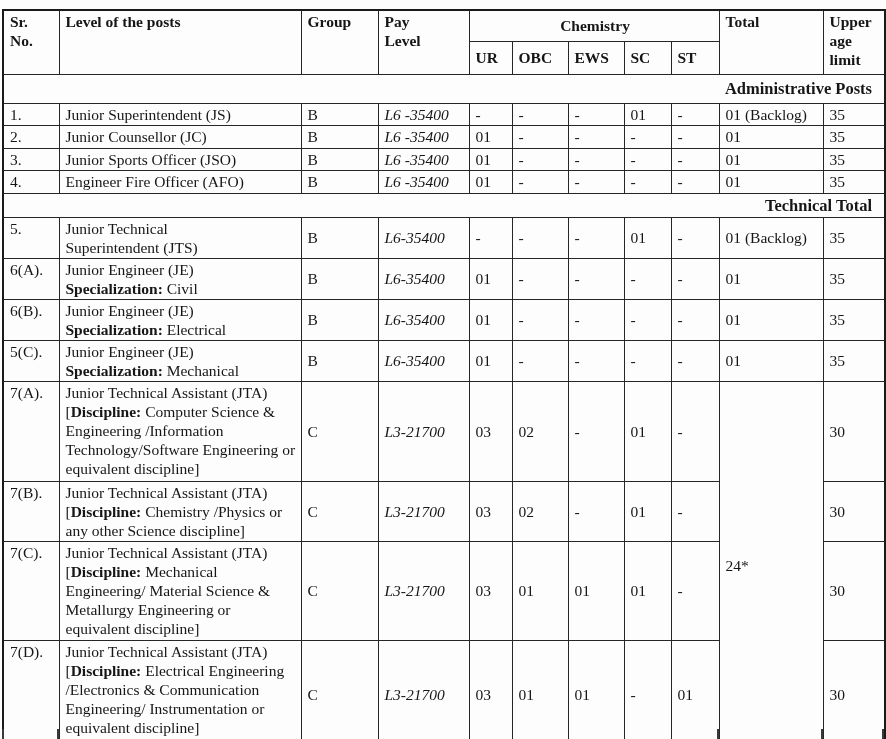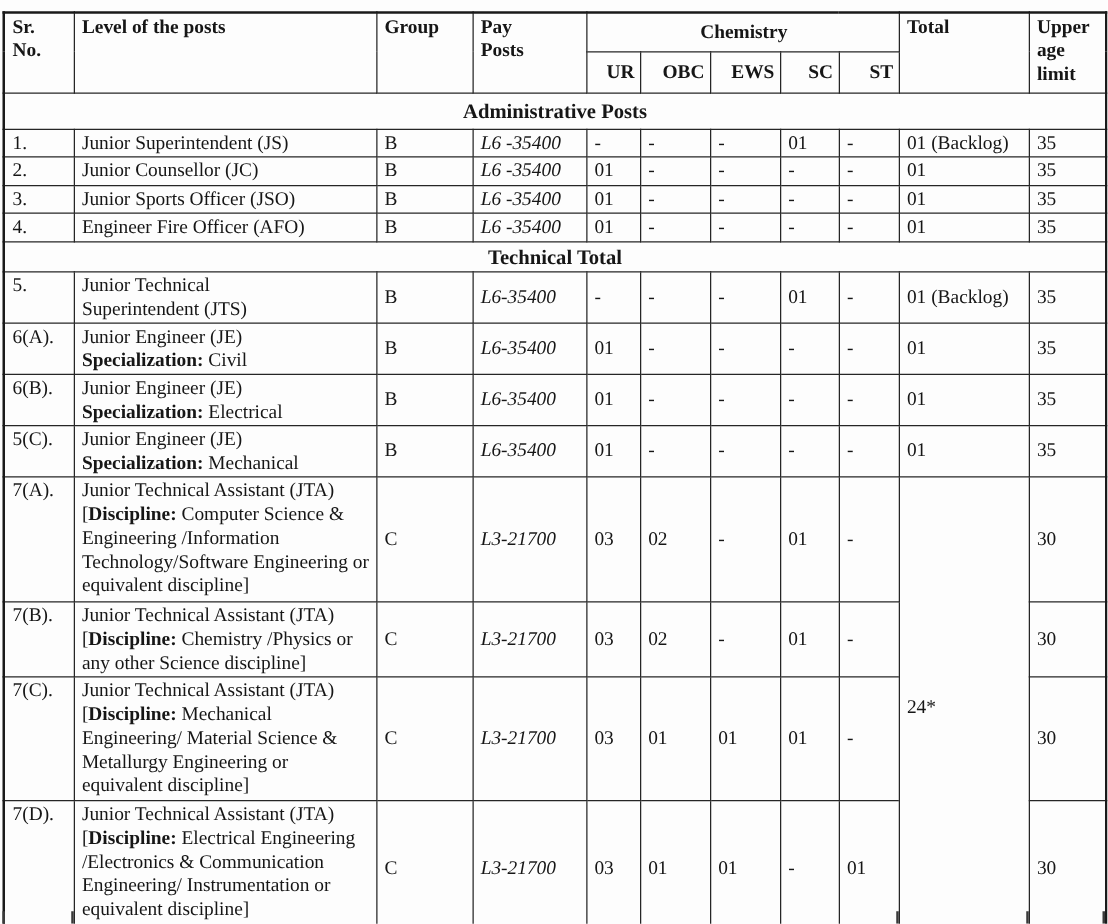--- a/index.html
+++ b/index.html
@@ -29,24 +29,24 @@
     overflow: hidden;
   }
   th {
     font-weight: bold;
     font-size: 16px;
     text-align: left;
     vertical-align: top;
     padding-top: 3px;
   }
   th.cat { text-align: center; vertical-align: middle; padding-top: 1px; }
-  th.sub { text-align: right; vertical-align: middle; padding: 1px 2px; }
+  th.sub { text-align: left; vertical-align: middle; padding: 1px 2px; }
   .narrow { display: inline-block; max-width: 50px; }
   tr.section td {
-    text-align: center;
+    text-align: right;
     font-weight: bold;
     font-size: 16.5px;
     padding: 2px 12px;
   }
   td { vertical-align: middle; }
   td.top { vertical-align: top; }
   td.sr { padding-left: 6px; padding-top: 2px; }
   td.name { padding-left: 8px; padding-top: 2px; }
   .nl { display: block; }
   td.grp { padding-left: 12px; }
@@ -75,21 +75,21 @@
         <col style="width:47px">
         <col style="width:48px">
       <col style="width:104px">
         <col style="width:62px">
     </colgroup>
     <thead>
       <tr style="height:31px">
         <th rowspan="2">Sr. No.</th>
         <th rowspan="2">Level of the posts</th>
         <th rowspan="2">Group</th>
-        <th rowspan="2"><span class="narrow">Pay Posts</span></th>
+        <th rowspan="2"><span class="narrow">Pay Level</span></th>
         <th colspan="5" class="cat">Chemistry</th>
         <th rowspan="2">Total</th>
         <th rowspan="2"><span class="narrow">Upper age limit</span></th>
       </tr>
       <tr style="height:33px">
         <th class="sub">UR</th>
         <th class="sub">OBC</th>
         <th class="sub">EWS</th>
         <th class="sub">SC</th>
         <th class="sub">ST</th>

